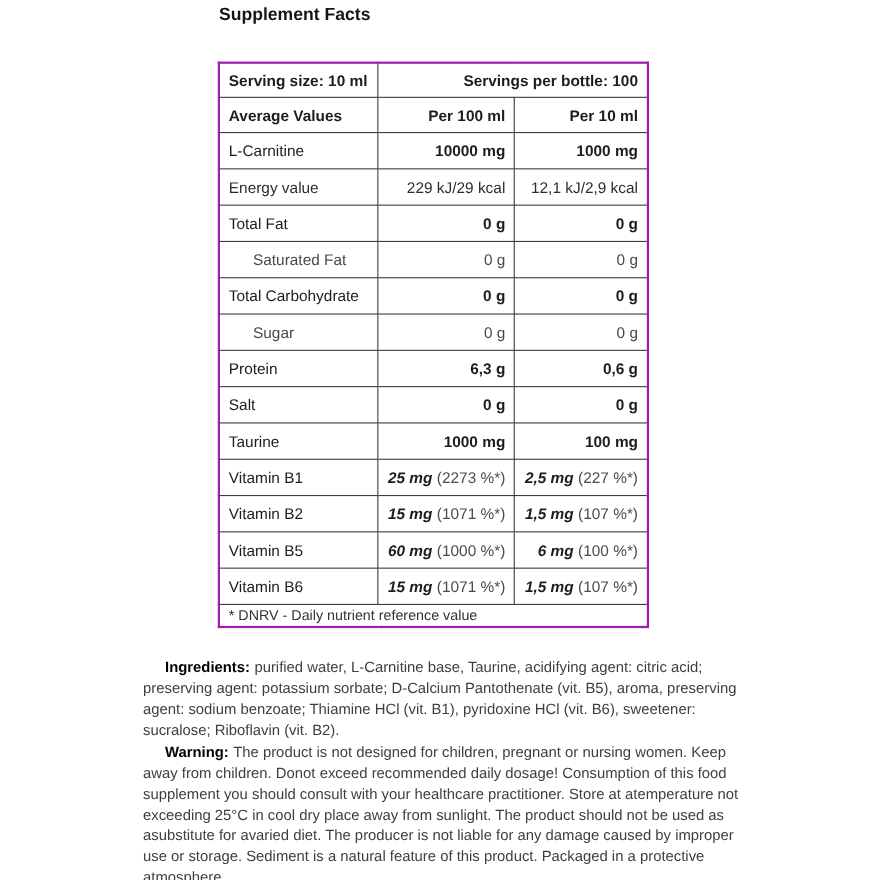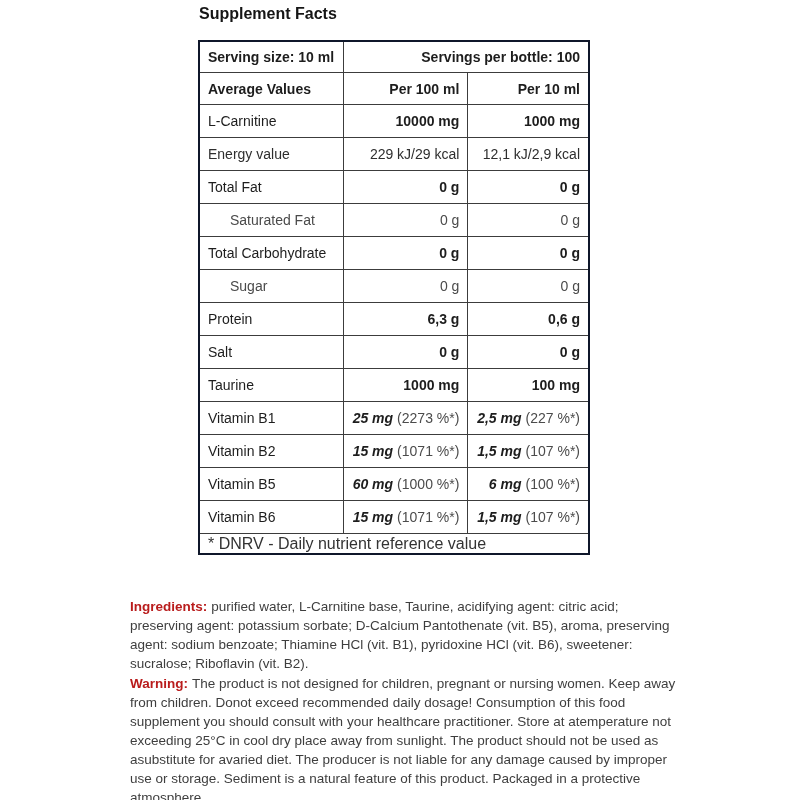--- a/index.html
+++ b/index.html
@@ -23,25 +23,25 @@
     top: 5px;
     margin: 0;
     font-size: 16px;
     font-weight: bold;
     color: #151515;
     letter-spacing: 0px;
   }
   table.facts {
     position: absolute;
     left: 198px;
-    top: 40px;
+    top: 56px;
     width: 392px;
     border-collapse: collapse;
     table-layout: fixed;
-    border: 2px solid #0f172a;
+    border: 2px solid #a21caf;
     color: #1d1d1d;
     font-size: 14px;
   }
   table.facts td {
     border: 1px solid #3c3c3c;
     padding: 0 8px;
     vertical-align: middle;
     overflow: hidden;
     white-space: nowrap;
   }
@@ -58,39 +58,40 @@
   td.val  { text-align: right; font-weight: bold; }
   td.val-r{ text-align: right; font-weight: normal; color: #2e2e2e; }
   tr.sub td.lbl { font-weight: normal; color: #4a4a4a; padding-left: 30px; }
   tr.sub td.val { font-weight: normal; color: #4a4a4a; }
   tr.reg td.lbl { font-weight: normal; color: #2e2e2e; }
 
   .amt { font-weight: bold; font-style: italic; }
   .drv { font-weight: normal; color: #4b4b4b; margin-left: 4px; }
 
   td.footnote {
-    font-size: 16px;
+    font-size: 13px;
     font-weight: normal;
     color: #333333;
     padding: 2px 8px;
   }
 
   .para {
     position: absolute;
     left: 130px;
     width: 553px;
     font-size: 13.5px;
     line-height: 19px;
     color: #3e3e3e;
     text-align: left;
   }
   .para .plabel {
     font-weight: bold;
-    color: #b91c1c;
+    color: #000000;
     margin-right: 4px;
+    margin-left: 20px;
   }
   .para-ingredients { top: 583px; }
   .para-warning     { top: 660px; }
 </style>
 </head>
 <body>
 
 <div class="sheet">
 
   <h1 class="title">Supplement Facts</h1>

